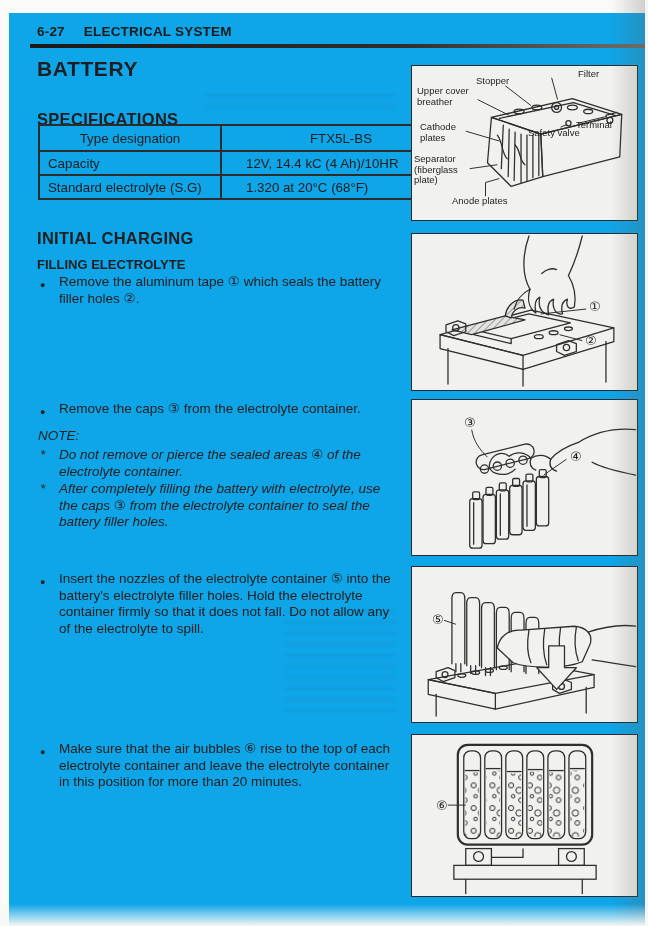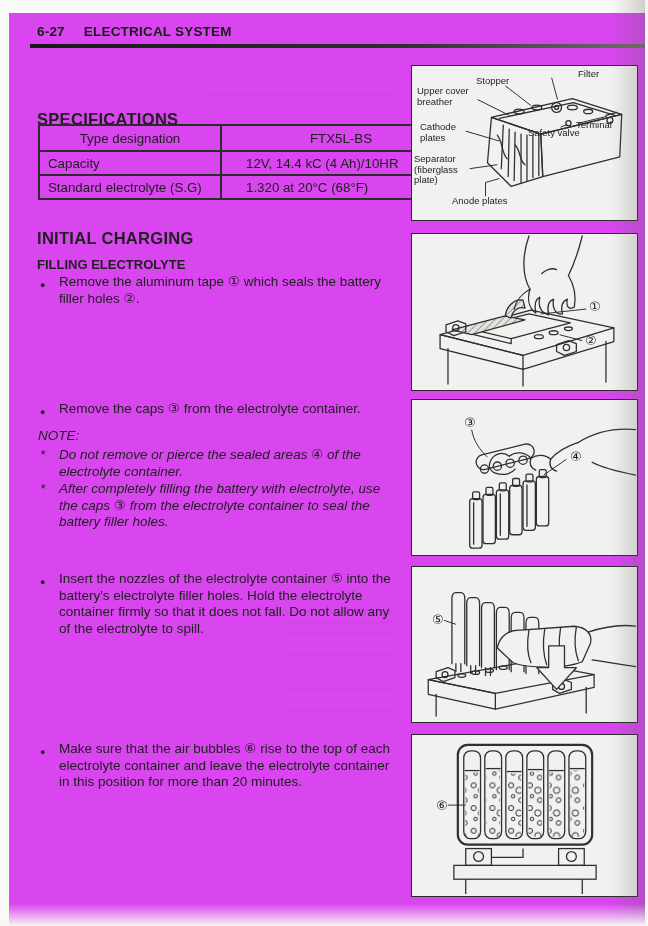--- a/index.html
+++ b/index.html
@@ -1,18 +1,18 @@
 <!DOCTYPE html>
 <html><head>
 <meta charset="utf-8">
 <style>
   html,body{margin:0;padding:0;background:#dcdcda;}
   .page{
     position:relative;width:648px;height:926px;overflow:hidden;
-    background:#d946ef;
+    background:#0ea5e9;
     font-family:"Liberation Sans","DejaVu Sans",sans-serif;
     color:#1f1f1f;
   }
   
   .edge-top{position:absolute;top:0;left:0;right:0;height:13px;background:#fafaf9;}
   .edge-left{position:absolute;top:0;left:0;bottom:0;width:9px;background:#fafaf9;}
   .edge-right-shade{position:absolute;top:0;right:3px;bottom:0;width:34px;
     background:linear-gradient(to right,rgba(110,110,105,0),rgba(95,95,90,.28));}
   .edge-right-white{position:absolute;top:0;right:0;bottom:0;width:3px;background:#f5f5f3;}
   .edge-bottom{position:absolute;left:0;right:0;bottom:0;height:22px;
@@ -59,20 +59,21 @@
   <div class="smudge" style="left:205px;top:94px;width:190px;height:18px;"></div>
   <div class="smudge" style="left:555px;top:250px;width:75px;height:135px;"></div>
   <div class="smudge" style="left:285px;top:610px;width:110px;height:110px;"></div>
 
   <div class="hdr">
     <span class="no">6-27</span>
     <span>ELECTRICAL SYSTEM</span>
   </div>
   <div class="hdr-rule"></div>
 
+  <h1 class="h-battery">BATTERY</h1>
   <h2 class="h-spec">SPECIFICATIONS</h2>
 
   <table class="spec">
     <tbody>
         <tr class="hd">
       <td class="lab">Type designation</td>
       <td>FTX5L-BS</td>
     </tr>
     <tr>
       <td class="lab">Capacity</td>

